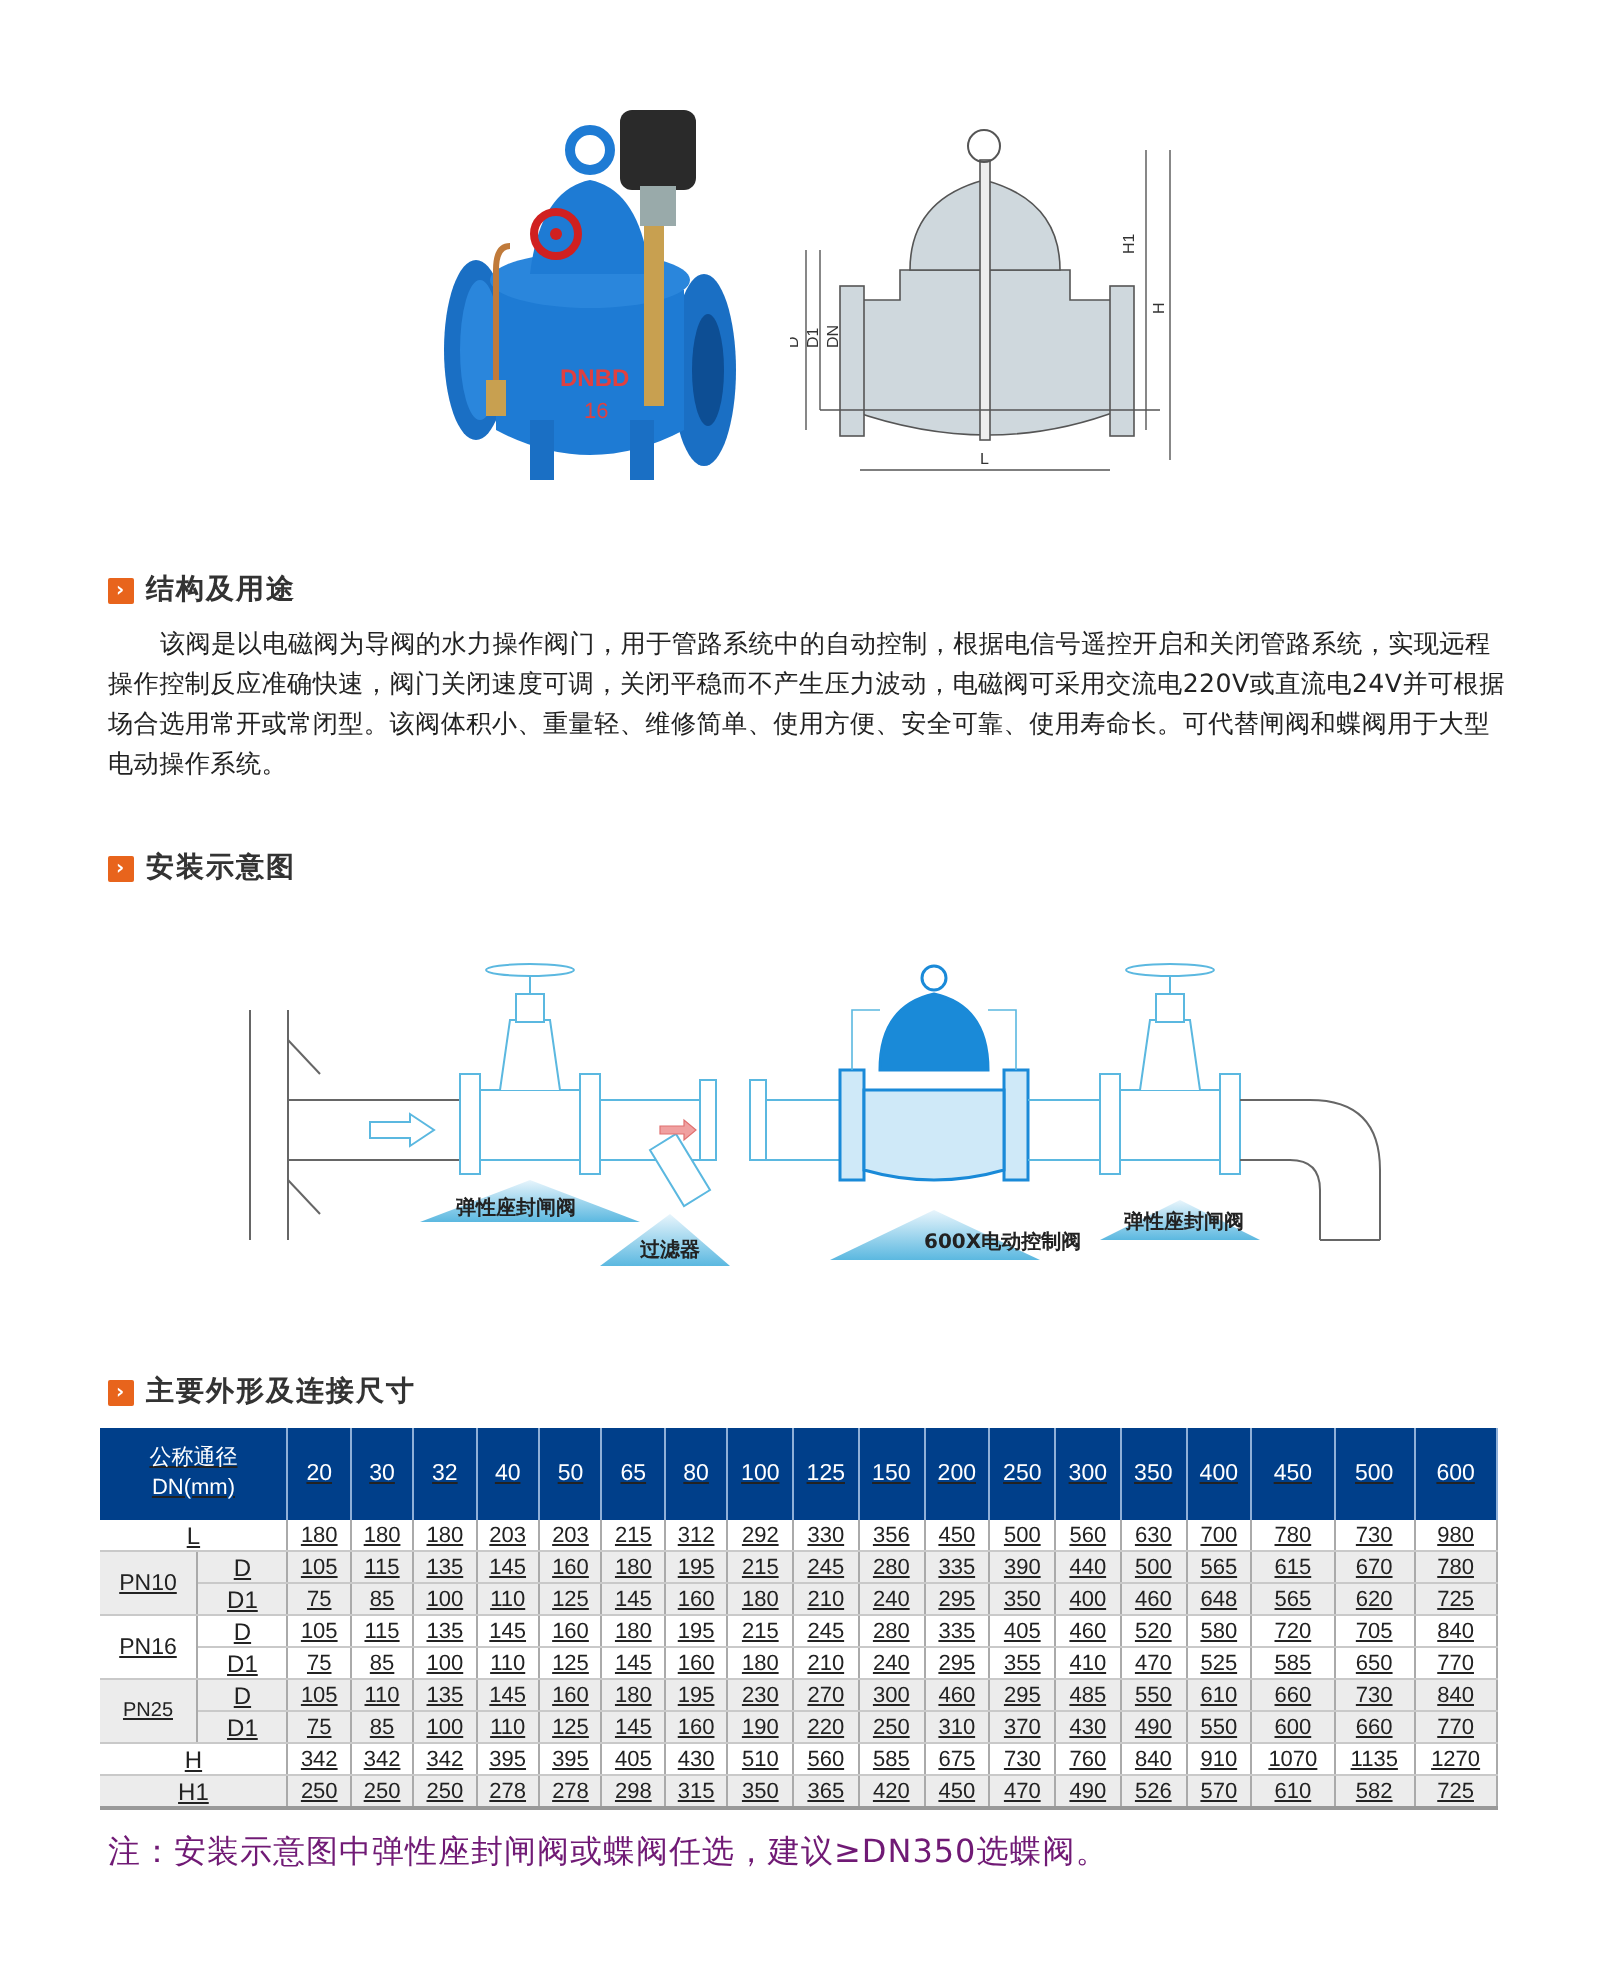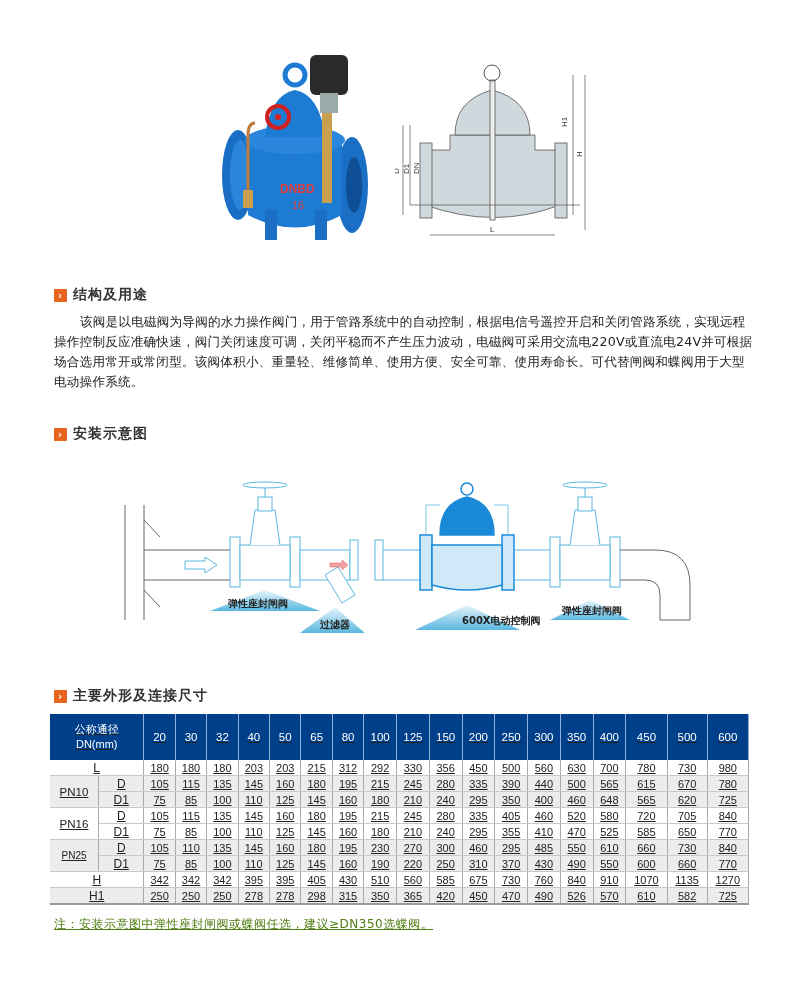--- a/index.html
+++ b/index.html
@@ -8,21 +8,21 @@
   .sec-head{position:absolute;left:54px;display:flex;align-items:center;gap:6px;font-size:14px;font-weight:bold;color:#333;letter-spacing:1px;}
   .sec-icon{width:13px;height:13px;background:#e8641c;color:#fff;font-size:10px;line-height:13px;text-align:center;font-weight:bold;border-radius:1px;}
   .para{position:absolute;left:54px;top:312px;width:700px;font-size:12.6px;line-height:20px;color:#222;text-indent:26px;letter-spacing:0.2px;}
   table.dims{position:absolute;left:50px;top:714px;border-collapse:collapse;width:699px;font-family:"Liberation Sans",sans-serif;font-size:11px;color:#222;text-decoration:underline;}
   table.dims th{background:#003f8a;color:#fff;font-weight:normal;height:46px;border-right:1px solid #8fb0d8;text-align:center;font-size:11.5px;padding:0;}
   table.dims th.first{line-height:15px;font-size:11px;}
   table.dims td{height:15px;text-align:center;border-right:1px solid #aaa;border-bottom:1px solid #c9c9c9;padding:0;}
   table.dims tr.g td{background:#ececec;}
   table.dims tr.w td{background:#fff;}
   table.dims tr:last-child td{border-bottom:2px solid #999;}
-  .note{position:absolute;left:54px;top:916px;font-size:12px;color:#4d7c0f;letter-spacing:0.5px;text-decoration:underline;}
+  .note{position:absolute;left:54px;top:916px;font-size:16px;color:#701a75;letter-spacing:0.5px;}
   .tri-label{position:absolute;font-size:10px;font-weight:bold;color:#222;text-align:center;}
 </style>
 </head>
 <body>
 
 <svg class="abs" style="left:210px;top:45px" width="170" height="200" viewBox="0 0 170 200">
 
   <ellipse cx="28" cy="130" rx="16" ry="45" fill="#1a6fc4"></ellipse>
   <ellipse cx="30" cy="130" rx="10" ry="35" fill="#2a86dc"></ellipse>
 

